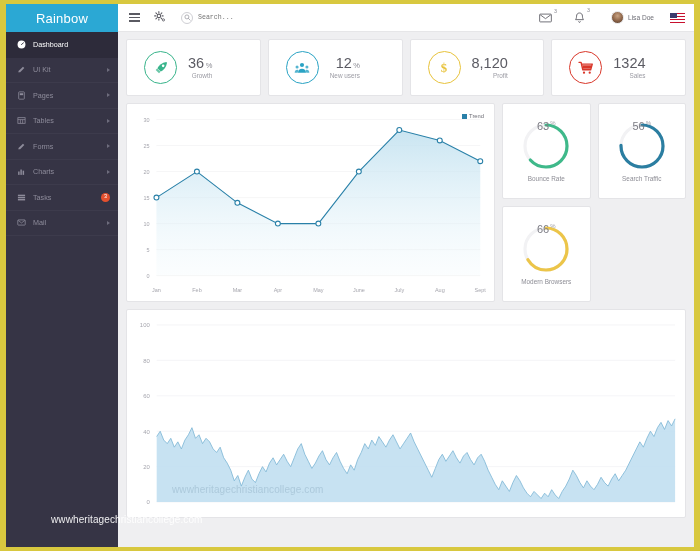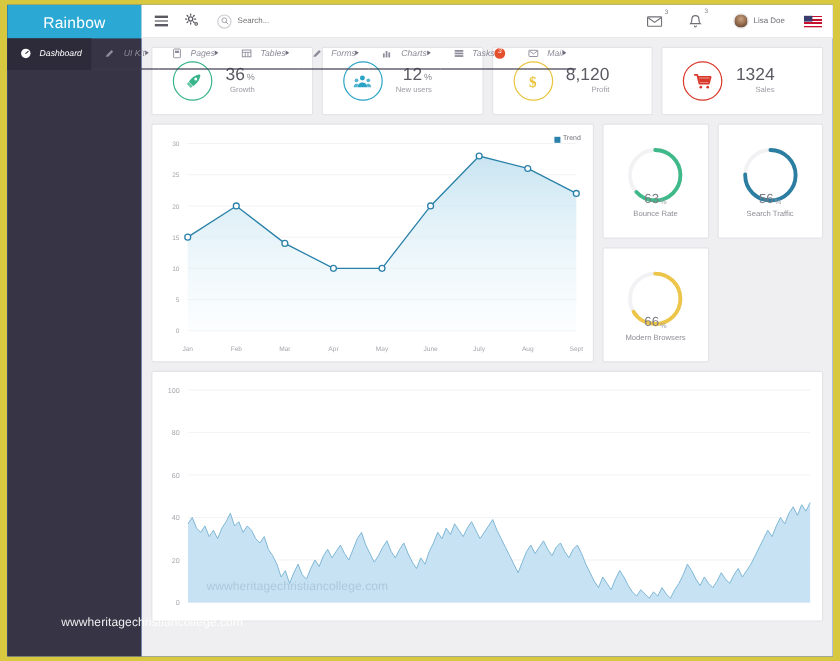--- a/index.html
+++ b/index.html
@@ -26,21 +26,21 @@
     flex: 0 0 112px;
   }
   .brand {
     height: 28px;
     background: #2ba8d4;
     color: #fff;
     display: flex; align-items: center; justify-content: center;
     font-size: 13px;
     letter-spacing: .2px;
   }
-  .nav { display: flex; flex-direction: row; font-style: italic; }
+  .nav { display: flex; flex-direction: column; }
   .nav-item {
     height: 25.5px;
     display: flex; align-items: center;
     padding: 0 8px 0 9px;
     color: #8e8c9b;
     font-size: 7.2px;
     position: relative;
     border-bottom: 1px solid #3d3b4c;
   }
   .nav-item.active {
@@ -106,21 +106,21 @@
     width: 12px; height: 12px;
     border: 1px solid #cfcfd4;
     border-radius: 50%;
     display: flex; align-items: center; justify-content: center;
   }
   .search-input {
     border: none; outline: none;
     font-size: 6.6px;
     color: #a9a9b0;
     width: 80px;
-    font-family: Liberation Sans, sans-serif;
+    font-family: Liberation Mono, monospace;
     background: transparent;
   }
   .spacer { flex: 1 1 auto; }
   .sup-badge {
     position: absolute;
     top: -5px; right: -5px;
     font-size: 5.3px;
     color: #8a8a92;
   }
   .user-box { display: flex; align-items: center; gap: 4px; margin-right: 16px; }
@@ -177,21 +177,21 @@
     flex: 0 0 calc(50% - 3.5px);
     height: 96px;
     display: flex; flex-direction: column;
     align-items: center; justify-content: center;
     gap: 3px;
   }
   .donut-wrap { position: relative; width: 52px; height: 52px; }
   .donut-wrap svg { display: block; transform: rotate(-90deg); }
   .donut-center {
     position: absolute; inset: 0;
-    display: flex; align-items: flex-end; justify-content: center;
+    display: flex; align-items: flex-start; justify-content: center;
     font-size: 11px; color: #7b7b83;
   }
   .donut-center .pc { font-size: 6px; color: #9d9da5; margin-left: 1px; }
   .donut-lbl { font-size: 6.4px; color: #8d8d95; }
 
   
   .area-card { height: 209px; position: relative; }
 
   .legend-box {
     position: absolute; right: 10px; top: 9px;

